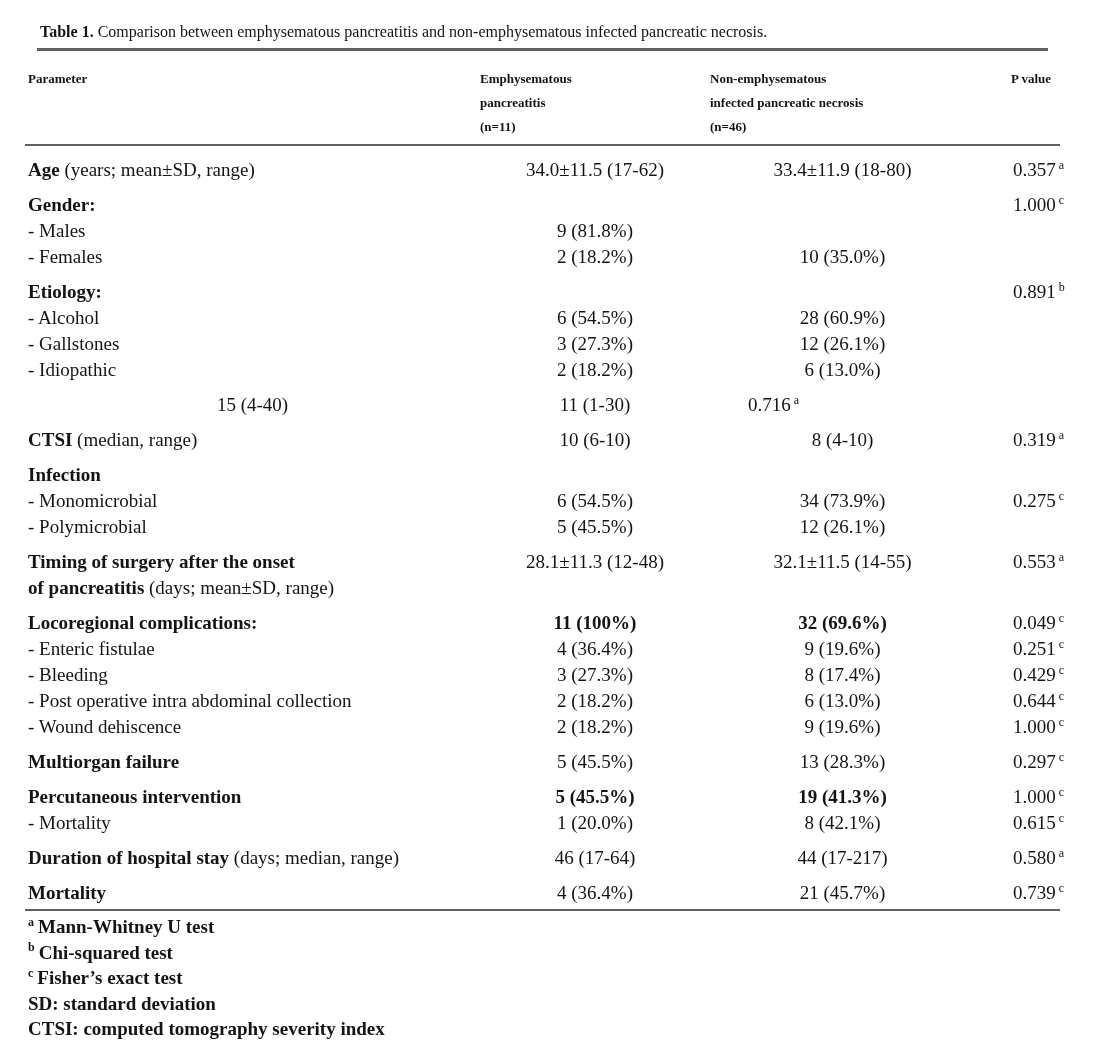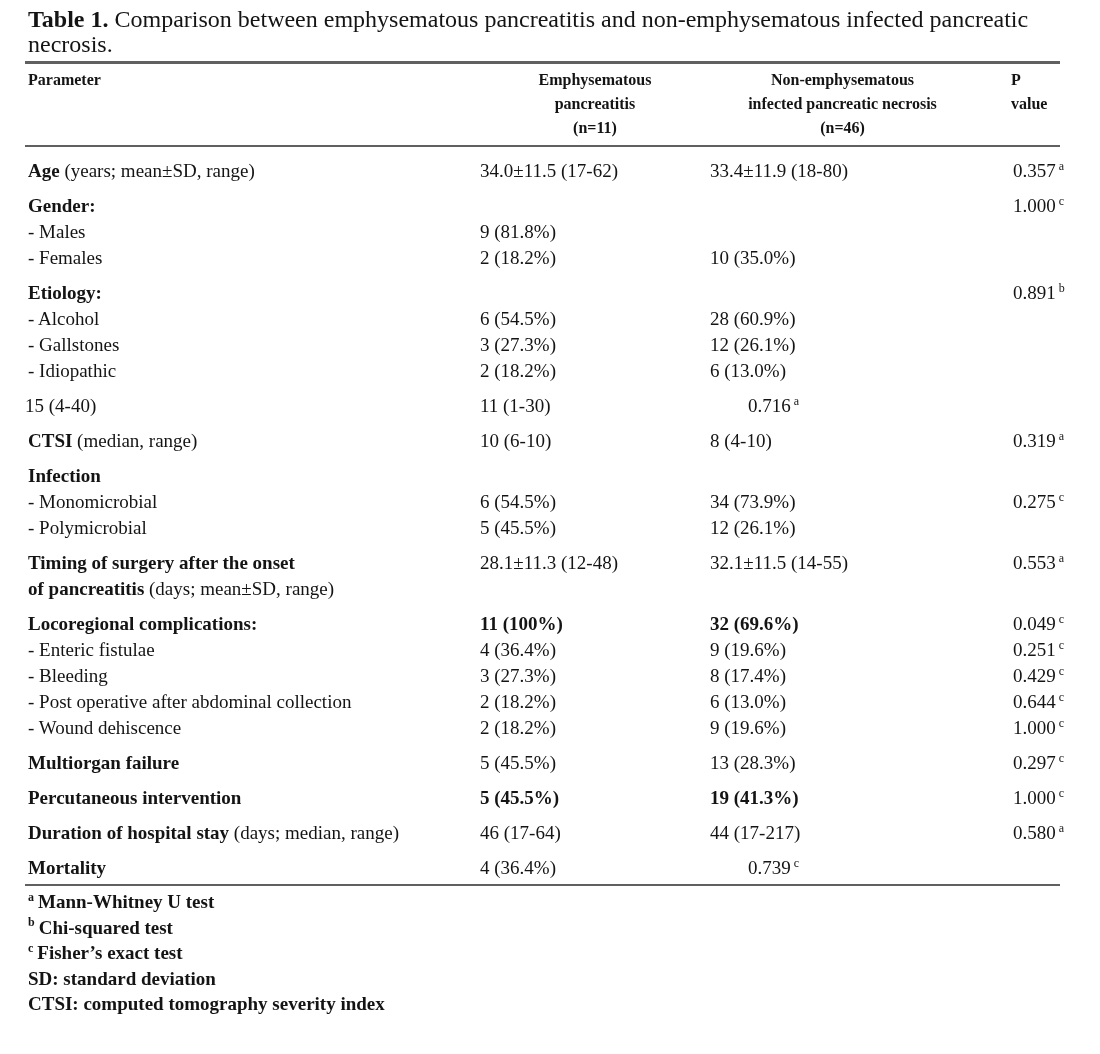--- a/index.html
+++ b/index.html
@@ -4,45 +4,45 @@
 <style>
   html,body{margin:0;padding:0;background:#ffffff;}
   body{
     width:1100px;height:1054px;overflow:hidden;
     font-family:"Liberation Serif","DejaVu Serif",serif;
     color:#141414;
   }
   .page{padding:6px 40px 0 25px;}
 
   .title{
-    margin:0;font-size:24px;line-height:25px;
+    margin:12px;font-size:16px;line-height:25px;
     padding:1px 0 4px 3px;
     border-bottom:3px solid #606060;
   }
   .title b{font-weight:bold;}
 
   .hdr{
     display:grid;grid-template-columns:455px 230px 265px 1fr;
     padding:4px 0 5px 0;
     border-bottom:2px solid #606060;
-    font-weight:bold;font-size:16px;line-height:24px;
+    font-weight:bold;font-size:13px;line-height:24px;
   }
   .hdr .c1{padding-left:3px;}
-  .hdr .c2,.hdr .c3{text-align:center;white-space:pre;}
+  .hdr .c2,.hdr .c3{white-space:pre;}
   .hdr .c4{padding-left:36px;}
 
   .body-wrap{border-bottom:2px solid #606060;padding:2px 0 3px 0;}
   .row{
     display:grid;grid-template-columns:455px 230px 265px 1fr;
     font-size:19px;line-height:26px;
   }
   .row.gap{margin-top:9px;}
   .c.param{padding-left:3px;}
   .c.param b{font-weight:bold;text-align:center;}
-  .c.v{}
+  .c.v{text-align:center;}
   .c.v.bv{font-weight:bold;}
   .c.pv{padding-left:38px;}
   sup{font-size:12px;line-height:0;}
   .c.pv sup{margin-left:3px;}
 
   .footnotes{padding:3px 0 0 3px;font-size:19px;line-height:25.5px;font-weight:bold;}
   .fline sup{margin-right:4px;}
 </style>
 </head>
 <body>
@@ -157,21 +157,21 @@
         <div class="c v">9 (19.6%)</div>
         <div class="c pv">0.251<sup>c</sup></div>
       </div>
       <div class="row">
         <div class="c param">- Bleeding</div>
         <div class="c v">3 (27.3%)</div>
         <div class="c v">8 (17.4%)</div>
         <div class="c pv">0.429<sup>c</sup></div>
       </div>
       <div class="row">
-        <div class="c param">- Post operative after abdominal collection</div>
+        <div class="c param">- Post operative intra abdominal collection</div>
         <div class="c v">2 (18.2%)</div>
         <div class="c v">6 (13.0%)</div>
         <div class="c pv">0.644<sup>c</sup></div>
       </div>
       <div class="row">
         <div class="c param">- Wound dehiscence</div>
         <div class="c v">2 (18.2%)</div>
         <div class="c v">9 (19.6%)</div>
         <div class="c pv">1.000<sup>c</sup></div>
       </div>
@@ -180,29 +180,36 @@
         <div class="c v">5 (45.5%)</div>
         <div class="c v">13 (28.3%)</div>
         <div class="c pv">0.297<sup>c</sup></div>
       </div>
       <div class="row gap">
         <div class="c param"><b>Percutaneous intervention</b></div>
         <div class="c v bv">5 (45.5%)</div>
         <div class="c v bv">19 (41.3%)</div>
         <div class="c pv">1.000<sup>c</sup></div>
       </div>
+      <div class="row">
+        <div class="c param">- Mortality</div>
+        <div class="c v">1 (20.0%)</div>
+        <div class="c v">8 (42.1%)</div>
+        <div class="c pv">0.615<sup>c</sup></div>
+      </div>
       <div class="row gap">
         <div class="c param"><b>Duration of hospital stay</b> (days; median, range)</div>
         <div class="c v">46 (17-64)</div>
         <div class="c v">44 (17-217)</div>
         <div class="c pv">0.580<sup>a</sup></div>
       </div>
       <div class="row gap">
         <div class="c param"><b>Mortality</b></div>
         <div class="c v">4 (36.4%)</div>
+        <div class="c v">21 (45.7%)</div>
         <div class="c pv">0.739<sup>c</sup></div>
       </div>
     </div>
 
   <div class="footnotes">
       <div class="fline"><sup>a</sup>Mann-Whitney U test</div>
       <div class="fline"><sup>b</sup>Chi-squared test</div>
       <div class="fline"><sup>c</sup>Fisher’s exact test</div>
       <div class="fline">SD: standard deviation</div>
       <div class="fline">CTSI: computed tomography severity index</div>

